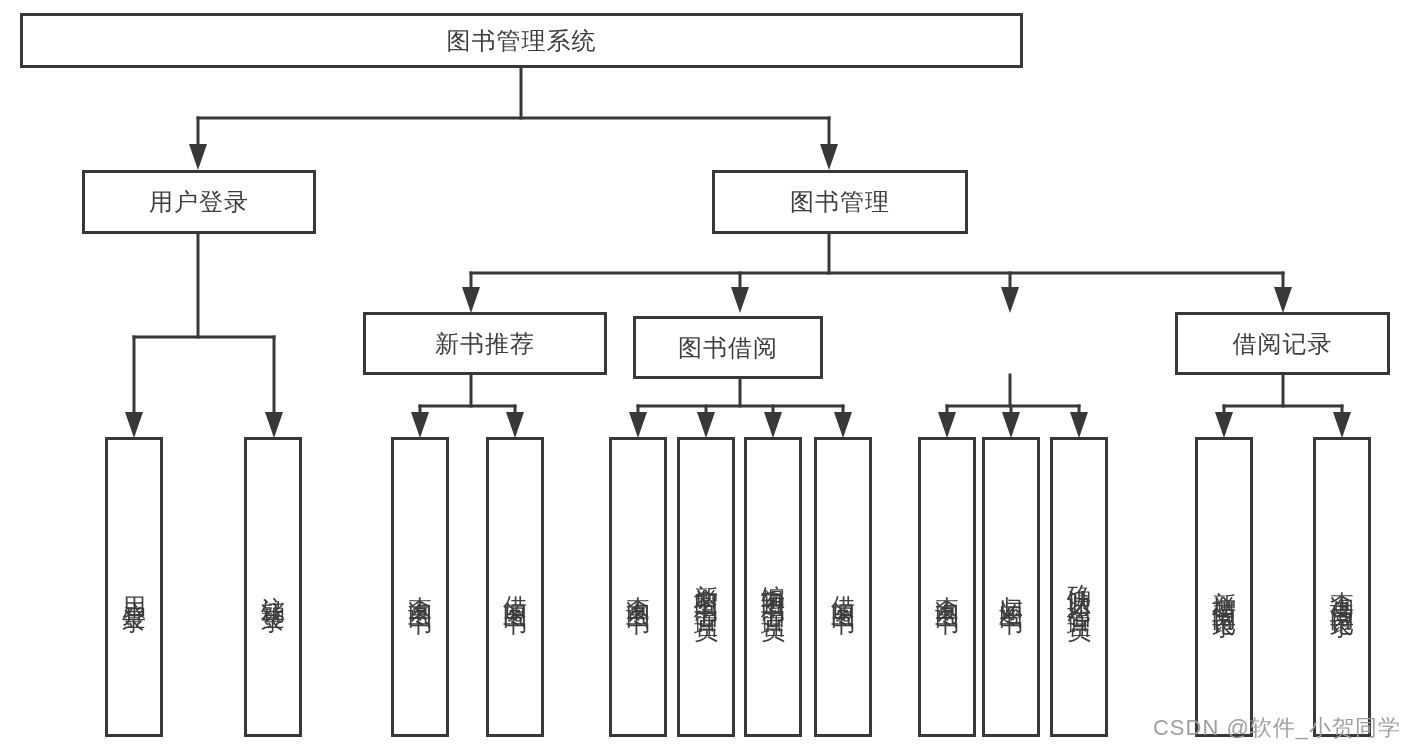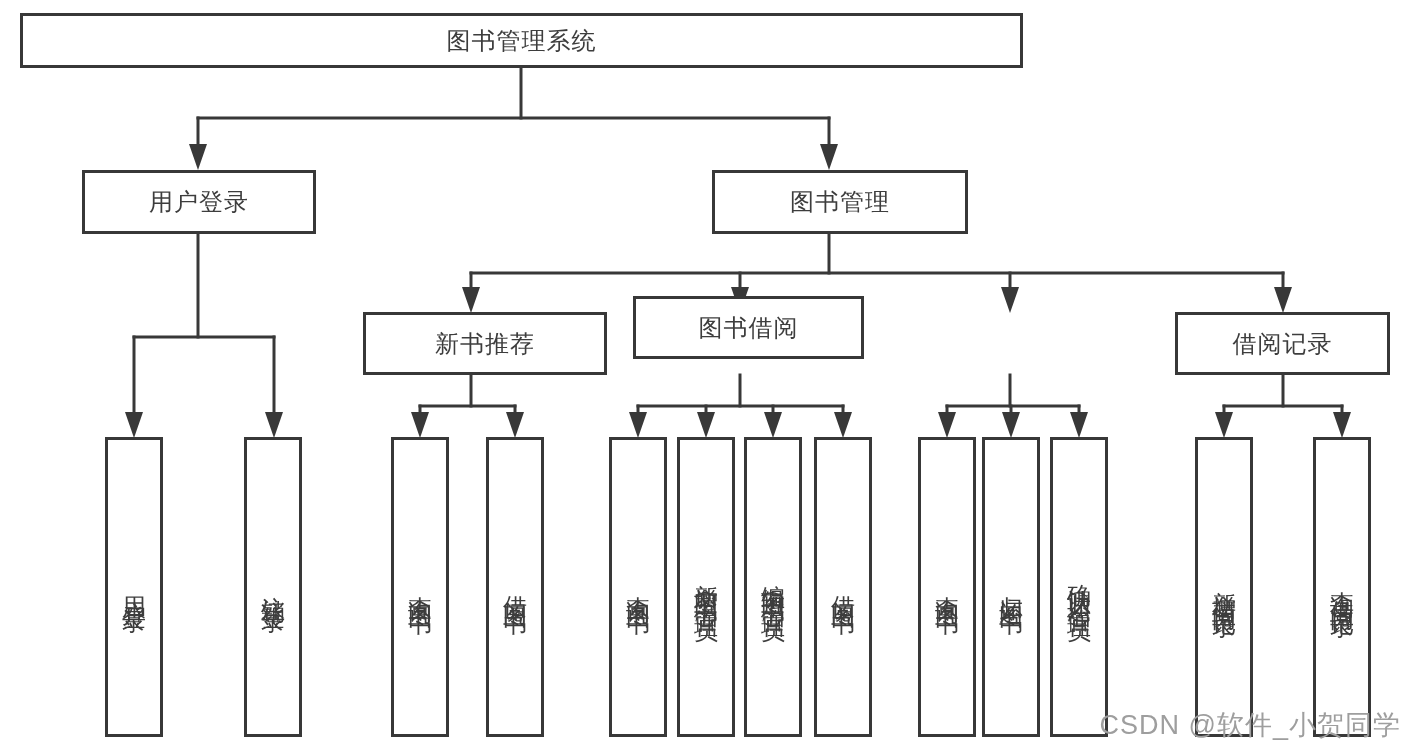--- a/index.html
+++ b/index.html
@@ -42,21 +42,21 @@
   .box.v {
     writing-mode: vertical-rl;
     font-size: 24px;
     letter-spacing: 5px;
     line-height: 1;
   }
   .watermark {
     position: absolute;
     right: 4px;
     bottom: 4px;
-    font-size: 27px;
+    font-size: 22px;
     letter-spacing: 1px;
     color: #9e9e9e;
     white-space: nowrap;
     margin-top: 34px;
   }
 </style>
 </head>
 <body>
 
 <div class="canvas">
@@ -144,21 +144,21 @@
   <div class="box h" style="left:82px;top:170px;width:234px;height:64px">
     <span>用户登录</span>
   </div>
   <div class="box h" style="left:712px;top:170px;width:256px;height:64px">
     <span>图书管理</span>
   </div>
 
   <div class="box h" style="left:363px;top:312px;width:244px;height:63px">
     <span>新书推荐</span>
   </div>
-  <div class="box h" style="left:633px;top:296px;width:231px;height:63px">
+  <div class="box h" style="left:633px;top:316px;width:190px;height:63px">
     <span>图书借阅</span>
   </div>
   <div class="box h" style="left:1175px;top:312px;width:215px;height:63px">
     <span>借阅记录</span>
   </div>
 
   <div class="box v" style="left:105px;top:437px;width:58px;height:300px">
     <span>用户登录</span>
   </div>
   <div class="box v" style="left:244px;top:437px;width:58px;height:300px">

